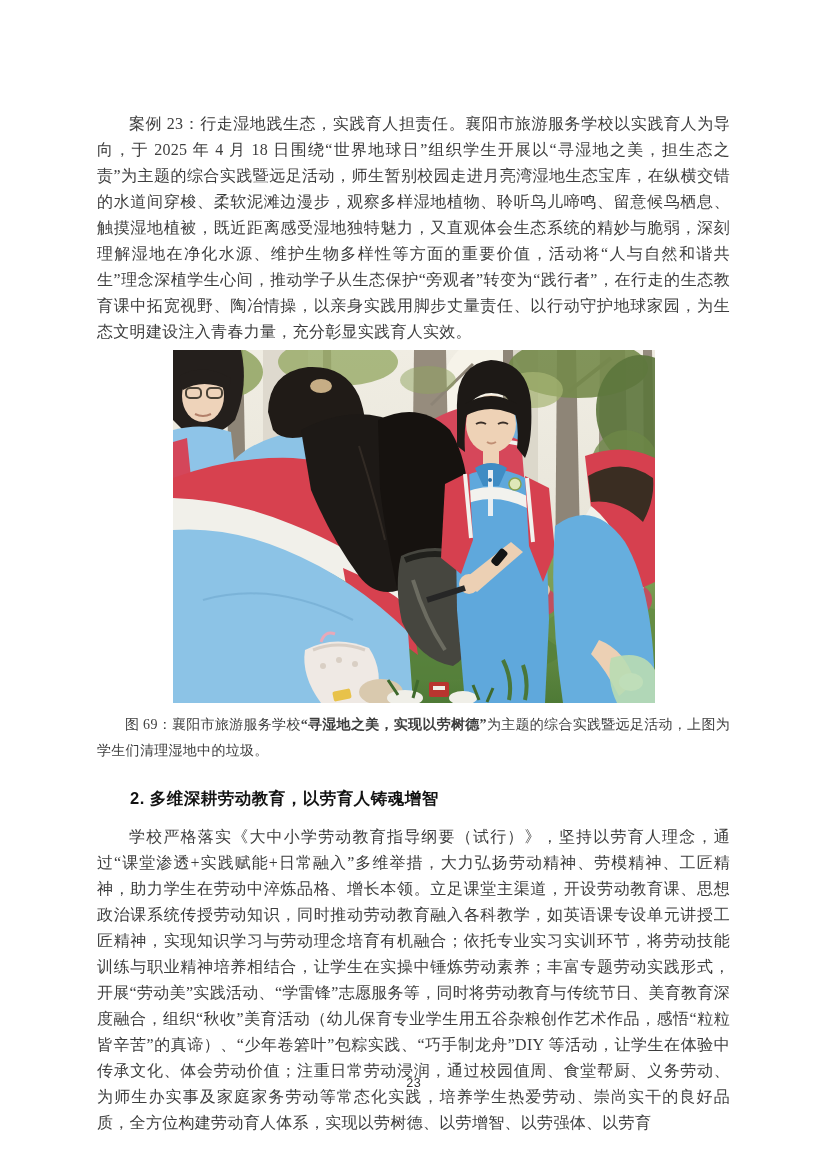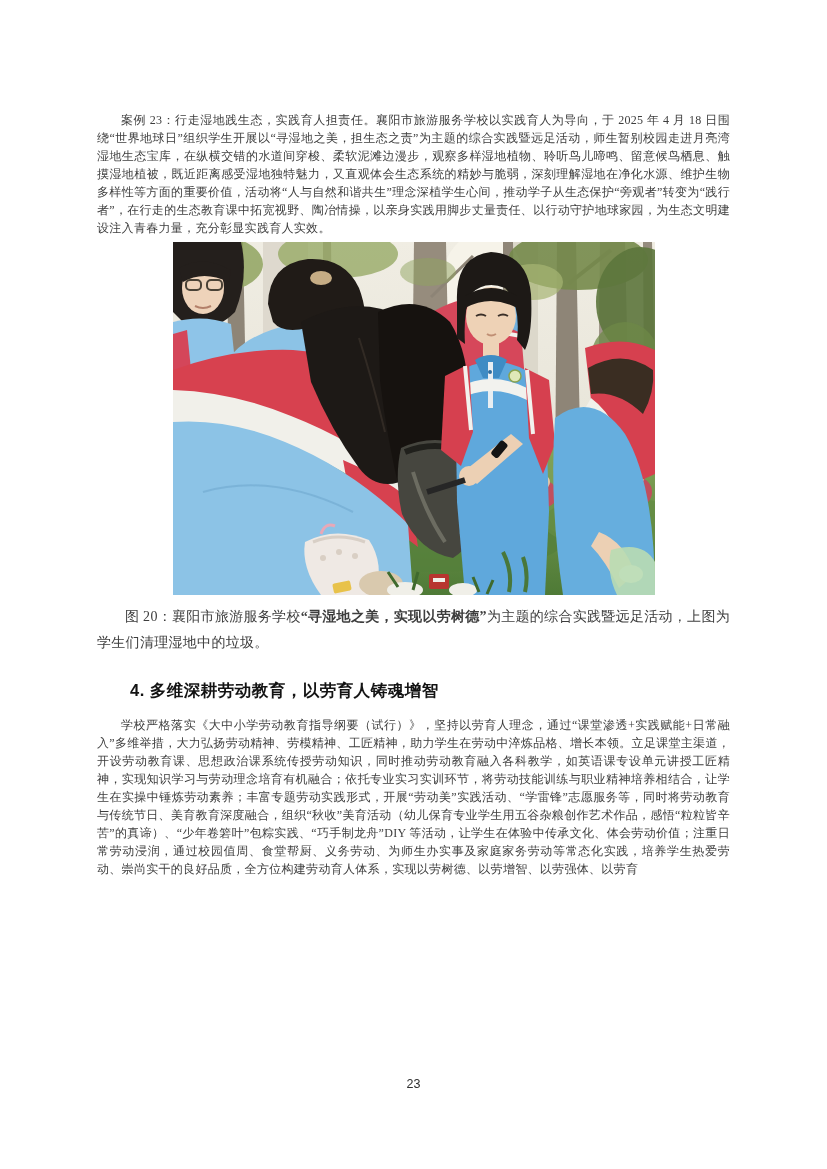--- a/index.html
+++ b/index.html
@@ -7,21 +7,21 @@
   .page {
     position:relative;
     width:827px; height:1169px;
     background:#ffffff;
     padding:111px 97px 0 97px;
     font-family:"Liberation Serif","DejaVu Serif",serif;
     color:#3d3d3d;
     overflow:hidden;
   }
   .par {
-    font-size:12px; line-height:18px;
+    font-size:16px; line-height:26px;
     text-align:justify; text-justify:inter-ideograph;
     text-indent:2em;
     letter-spacing:0.3px;
   }
   figure.fig { margin:5px 0 0 76px; width:482px; }
   .photo {
     width:482px; height:353px; overflow:hidden; background:#e8e5da;
   }
   .photo svg { display:block; width:482px; height:353px; }
   figcaption.caption {
@@ -34,21 +34,21 @@
   h2.section-heading {
     margin-top:24px;
     font-family:"Liberation Sans","DejaVu Sans",sans-serif;
     font-size:16.5px; font-weight:bold; color:#131313;
     text-indent:2em; letter-spacing:0.5px;
   }
   .par2 { margin-top:14px; }
   .page-num {
     position:absolute; left:0; right:0; bottom:78px;
     text-align:center;
-    font-family:Liberation Sans, sans-serif;
+    font-family:Liberation Mono, monospace;
     font-size:12.5px; color:#2e2e2e;
   }
 </style>
 </head>
 <body>
 
 <div class="page">
 
   <p class="par">案例 23：行走湿地践生态，实践育人担责任。襄阳市旅游服务学校以实践育人为导向，于 2025 年 4 月 18 日围绕“世界地球日”组织学生开展以“寻湿地之美，担生态之责”为主题的综合实践暨远足活动，师生暂别校园走进月亮湾湿地生态宝库，在纵横交错的水道间穿梭、柔软泥滩边漫步，观察多样湿地植物、聆听鸟儿啼鸣、留意候鸟栖息、触摸湿地植被，既近距离感受湿地独特魅力，又直观体会生态系统的精妙与脆弱，深刻理解湿地在净化水源、维护生物多样性等方面的重要价值，活动将“人与自然和谐共生”理念深植学生心间，推动学子从生态保护“旁观者”转变为“践行者”，在行走的生态教育课中拓宽视野、陶冶情操，以亲身实践用脚步丈量责任、以行动守护地球家园，为生态文明建设注入青春力量，充分彰显实践育人实效。</p>
 
@@ -215,22 +215,22 @@
           <rect x="160" y="340" width="18" height="10" rx="2" fill="#e8c24a" transform="rotate(-12 169 345)"></rect>
           <ellipse cx="232" cy="348" rx="18" ry="8" fill="#f0efe8"></ellipse>
           <rect x="256" y="332" width="20" height="15" rx="2" fill="#b8352f"></rect>
           <rect x="260" y="336" width="12" height="4" fill="#f0efe8"></rect>
           <ellipse cx="290" cy="348" rx="14" ry="7" fill="#f0efe8"></ellipse>
           <path d="M215,330 L225,345 M245,330 L240,348 M300,335 L306,350 M320,338 L314,352" stroke="#3f6a2e" stroke-width="3" fill="none"></path>
           <path d="M330,310 Q340,330 336,350 M350,315 Q356,332 352,350" stroke="#49773a" stroke-width="4" fill="none"></path>
         </g>
       </svg>
     </div>
-    <figcaption class="caption"><span>图 20：襄阳市旅游服务学校</span><span class="caption-bold">“寻湿地之美，实现以劳树德”</span><span>为主题的综合实践暨远足活动，上图为学生们清理湿地中的垃圾。</span></figcaption>
+    <figcaption class="caption"><span>图 69：襄阳市旅游服务学校</span><span class="caption-bold">“寻湿地之美，实现以劳树德”</span><span>为主题的综合实践暨远足活动，上图为学生们清理湿地中的垃圾。</span></figcaption>
   </figure>
 
-  <h2 class="section-heading">4. 多维深耕劳动教育，以劳育人铸魂增智</h2>
+  <h2 class="section-heading">2. 多维深耕劳动教育，以劳育人铸魂增智</h2>
 
   <p class="par par2">学校严格落实《大中小学劳动教育指导纲要（试行）》，坚持以劳育人理念，通过“课堂渗透+实践赋能+日常融入”多维举措，大力弘扬劳动精神、劳模精神、工匠精神，助力学生在劳动中淬炼品格、增长本领。立足课堂主渠道，开设劳动教育课、思想政治课系统传授劳动知识，同时推动劳动教育融入各科教学，如英语课专设单元讲授工匠精神，实现知识学习与劳动理念培育有机融合；依托专业实习实训环节，将劳动技能训练与职业精神培养相结合，让学生在实操中锤炼劳动素养；丰富专题劳动实践形式，开展“劳动美”实践活动、“学雷锋”志愿服务等，同时将劳动教育与传统节日、美育教育深度融合，组织“秋收”美育活动（幼儿保育专业学生用五谷杂粮创作艺术作品，感悟“粒粒皆辛苦”的真谛）、“少年卷箬叶”包粽实践、“巧手制龙舟”DIY 等活动，让学生在体验中传承文化、体会劳动价值；注重日常劳动浸润，通过校园值周、食堂帮厨、义务劳动、为师生办实事及家庭家务劳动等常态化实践，培养学生热爱劳动、崇尚实干的良好品质，全方位构建劳动育人体系，实现以劳树德、以劳增智、以劳强体、以劳育</p>
 
   <div class="page-num">23</div>
 
 </div>
 
 </body></html>

